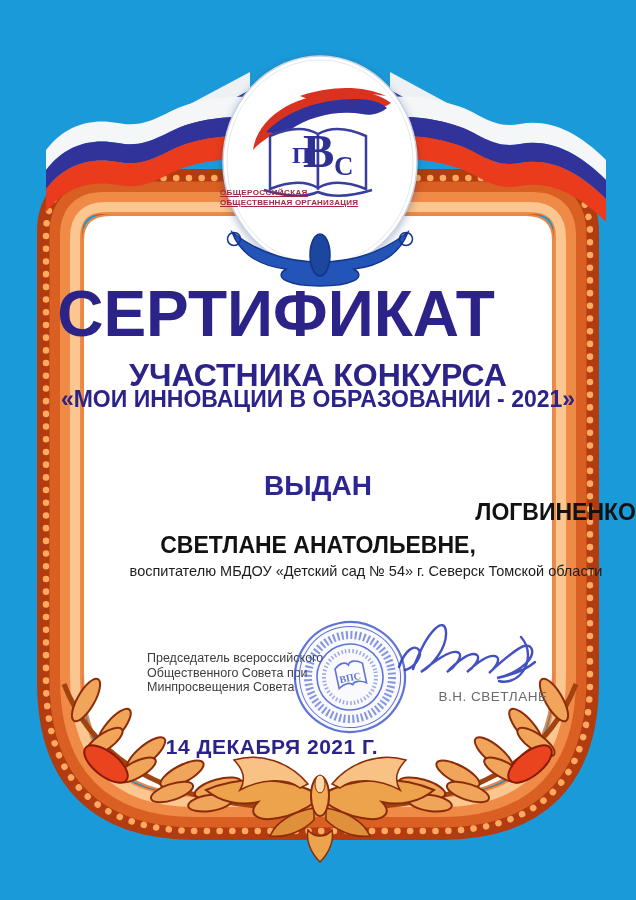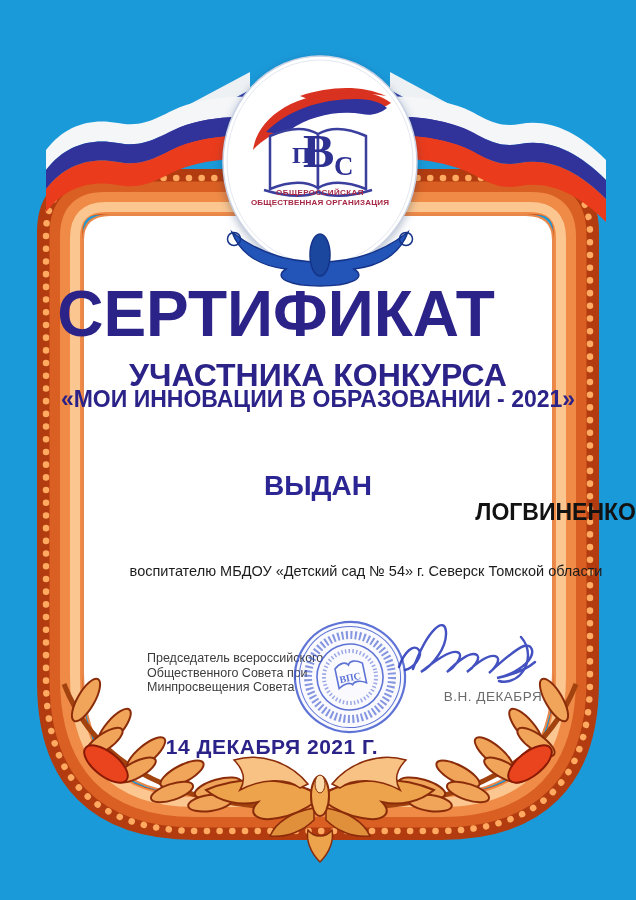--- a/index.html
+++ b/index.html
@@ -21,21 +21,21 @@
   .name2{left:0;top:532px;width:636px;font-size:23px;font-weight:bold;color:#121212;}
   .desc{left:0;top:563px;width:636px;font-size:14.5px;color:#1c1c1c;padding-left:48px;}
   .signerTitle{left:147px;top:651px;width:200px;text-align:left;font-size:12.5px;line-height:14.6px;color:#3c3c3c;}
   .signerName{left:427px;top:689px;width:132px;font-size:13.5px;letter-spacing:.5px;color:#6b6b6b;}
   .date{left:0;top:735px;width:544px;font-size:21px;font-weight:bold;letter-spacing:.5px;}
   
   .mono{position:absolute;font-family:"Liberation Serif",serif;font-weight:bold;color:#2e3192;}
   .mono-v{left:303px;top:124px;font-size:47px;z-index:12;}
   .mono-p{left:292px;top:142px;font-size:24px;z-index:11;}
   .mono-s{left:334px;top:151px;font-size:27px;z-index:11;}
-  .orgline{position:absolute;left:220px;width:200px;text-align:center;font-weight:bold;color:#a62743;}
+  .orgline{position:absolute;left:220px;width:200px;text-align:left;font-weight:bold;color:#a62743;text-decoration:underline;}
   .org1{top:188px;font-size:8px;letter-spacing:.4px;}
   .org2{top:198px;font-size:8px;letter-spacing:.2px;}
 </style>
 </head>
 <body>
 
 <div class="page">
 
   <svg class="decor" viewBox="0 0 636 900">
 
@@ -126,28 +126,29 @@
       <circle cx="406" cy="239" r="6.5" fill="none"></circle>
     </g>
   </svg>
 
   <div class="texts">
     <div class="t title">СЕРТИФИКАТ</div>
     <div class="t subtitle">УЧАСТНИКА КОНКУРСА</div>
     <div class="t contest">«МОИ ИННОВАЦИИ В ОБРАЗОВАНИИ - 2021»</div>
     <div class="t issued">ВЫДАН</div>
     <div class="t name1">ЛОГВИНЕНКО</div>
+    <div class="t name2">СВЕТЛАНЕ АНАТОЛЬЕВНЕ,</div>
     <div class="t desc">воспитателю МБДОУ «Детский сад № 54» г. Северск Томской области</div>
 
     <div class="t signerTitle">
       <div>Председатель всероссийского</div>
       <div>Общественного Совета при</div>
       <div>Минпросвещения Совета</div>
     </div>
-    <div class="t signerName">В.Н. ДЕКАБРЯ</div>
+    <div class="t signerName">В.Н. СВЕТЛАНЕ</div>
     <div class="t date">14 ДЕКАБРЯ 2021 Г.</div>
 
     <span class="mono mono-v">В</span>
     <span class="mono mono-p">П</span>
     <span class="mono mono-s">С</span>
     <div class="orgline org1">ОБЩЕРОССИЙСКАЯ</div>
     <div class="orgline org2">ОБЩЕСТВЕННАЯ ОРГАНИЗАЦИЯ</div>
   </div>
 
   <svg class="overlay" viewBox="0 0 636 900">

